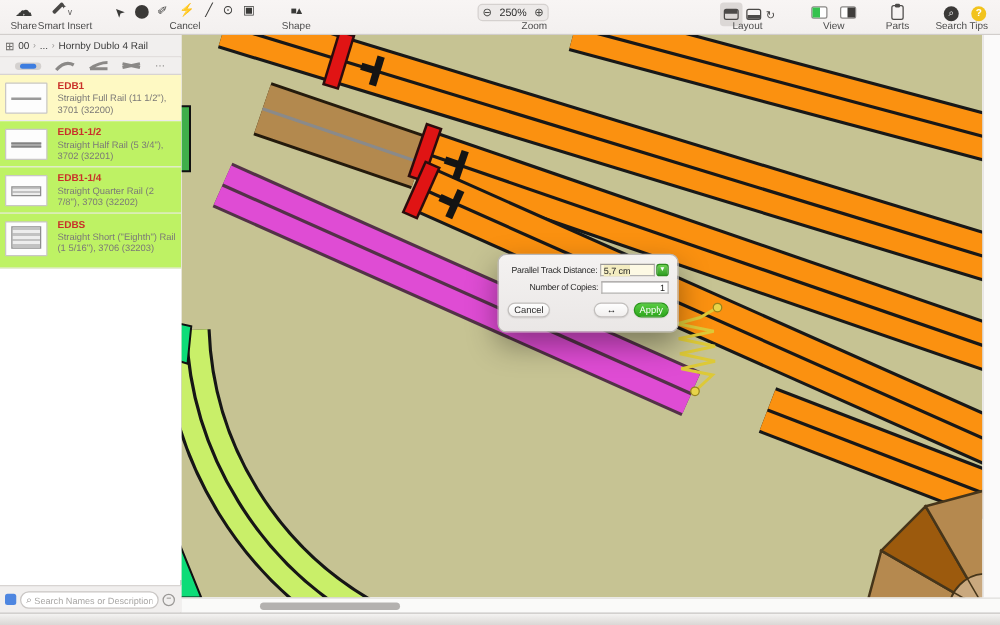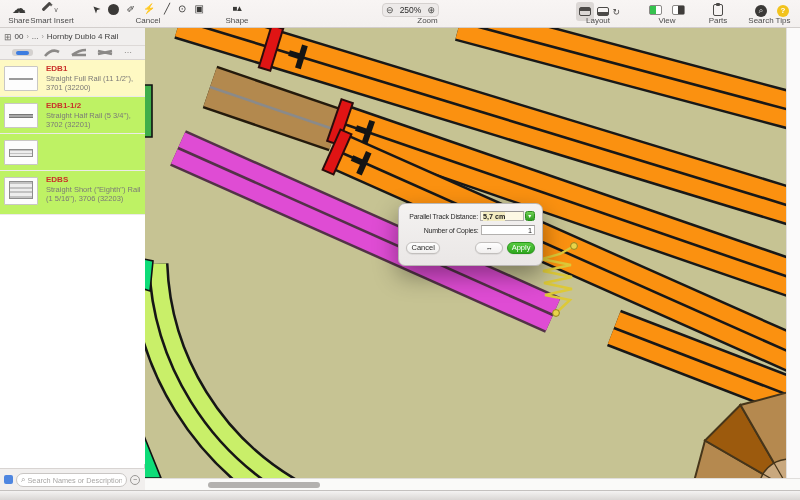--- a/index.html
+++ b/index.html
@@ -77,21 +77,21 @@
   .footer { position:absolute; left:0; top:490px; width:800px; height:10px; background:linear-gradient(#f4f3f2,#dad7d5); border-top:1px solid #c4c1bf; z-index:25; }
 
   
   .dialog { position:absolute; left:398px; top:203px; width:145px; height:63px; z-index:40;
     background:linear-gradient(#f4f2f1,#eae7e6); border:1px solid #b9b6b4; border-radius:7px;
     box-shadow:0 10px 24px rgba(0,0,0,0.38); padding:7px 7px 0 7px; }
   .d-row { display:flex; align-items:center; margin-bottom:4px; }
   .d-label { width:78px; font-size:7px; color:#2b2b2b; text-align:right; margin-right:2px; letter-spacing:-0.2px; white-space:nowrap; }
   .d-field { height:10px; border:1px solid #b3b1af; border-top-color:#9a9896; background:#fff; font-size:7.2px;
     color:#1c1c1c; display:flex; align-items:center; padding:0 2px; }
-  .d-field.cream { width:47px; background:#fdf9e4;font-weight:bold; }
+  .d-field.cream { width:47px; background:#fdf9e4; }
   .d-field.cream span { background:#f3ecc0; }
   .d-field.copies { width:58px; justify-content:flex-end; }
   .dd-btn { width:11px; height:10px; margin-left:1px; background:linear-gradient(#6ed153,#2f9e23); border:1px solid #2c8c1d;
     border-radius:2.5px; color:#fff; font-size:6px; line-height:8px; text-align:center; }
   .d-buttons { display:flex; align-items:center; margin-top:7px; }
   .btn { height:12px; border:1px solid #c2bfbd; border-radius:6px; background:linear-gradient(#fefefe,#f1efee);
     font-size:7.5px; color:#2b2b2b; text-align:center; line-height:10px; box-shadow:0 0.5px 1px rgba(0,0,0,0.12); }
   .btn.cancel { width:37px; }
   .btn.swap { width:30px; margin-left:35px; }
   .btn.apply { width:30px; margin-left:4px; background:linear-gradient(#58cb41,#2fa81f); border-color:#2a961b; color:#fff; }
@@ -201,20 +201,24 @@
           </div>
         <div class="p-txt">
           <div class="p-code">EDB1-1/2</div>
           <div class="p-desc">Straight Half Rail (5 3/4"), 3702 (32201)</div>
         </div>
       </div>
       <div class="p-item">
         <div class="p-thumb">
             <div class="t3"></div>
           </div>
+        <div class="p-txt">
+          <div class="p-code">EDB1-1/4</div>
+          <div class="p-desc">Straight Quarter Rail (2 7/8"), 3703 (32202)</div>
+        </div>
       </div>
       <div class="p-item" style="height:44px;">
         <div class="p-thumb" style="height:28px;">
             <div class="t4"></div>
           </div>
         <div class="p-txt">
           <div class="p-code">EDBS</div>
           <div class="p-desc">Straight Short ("Eighth") Rail (1 5/16"), 3706 (32203)</div>
         </div>
       </div>

